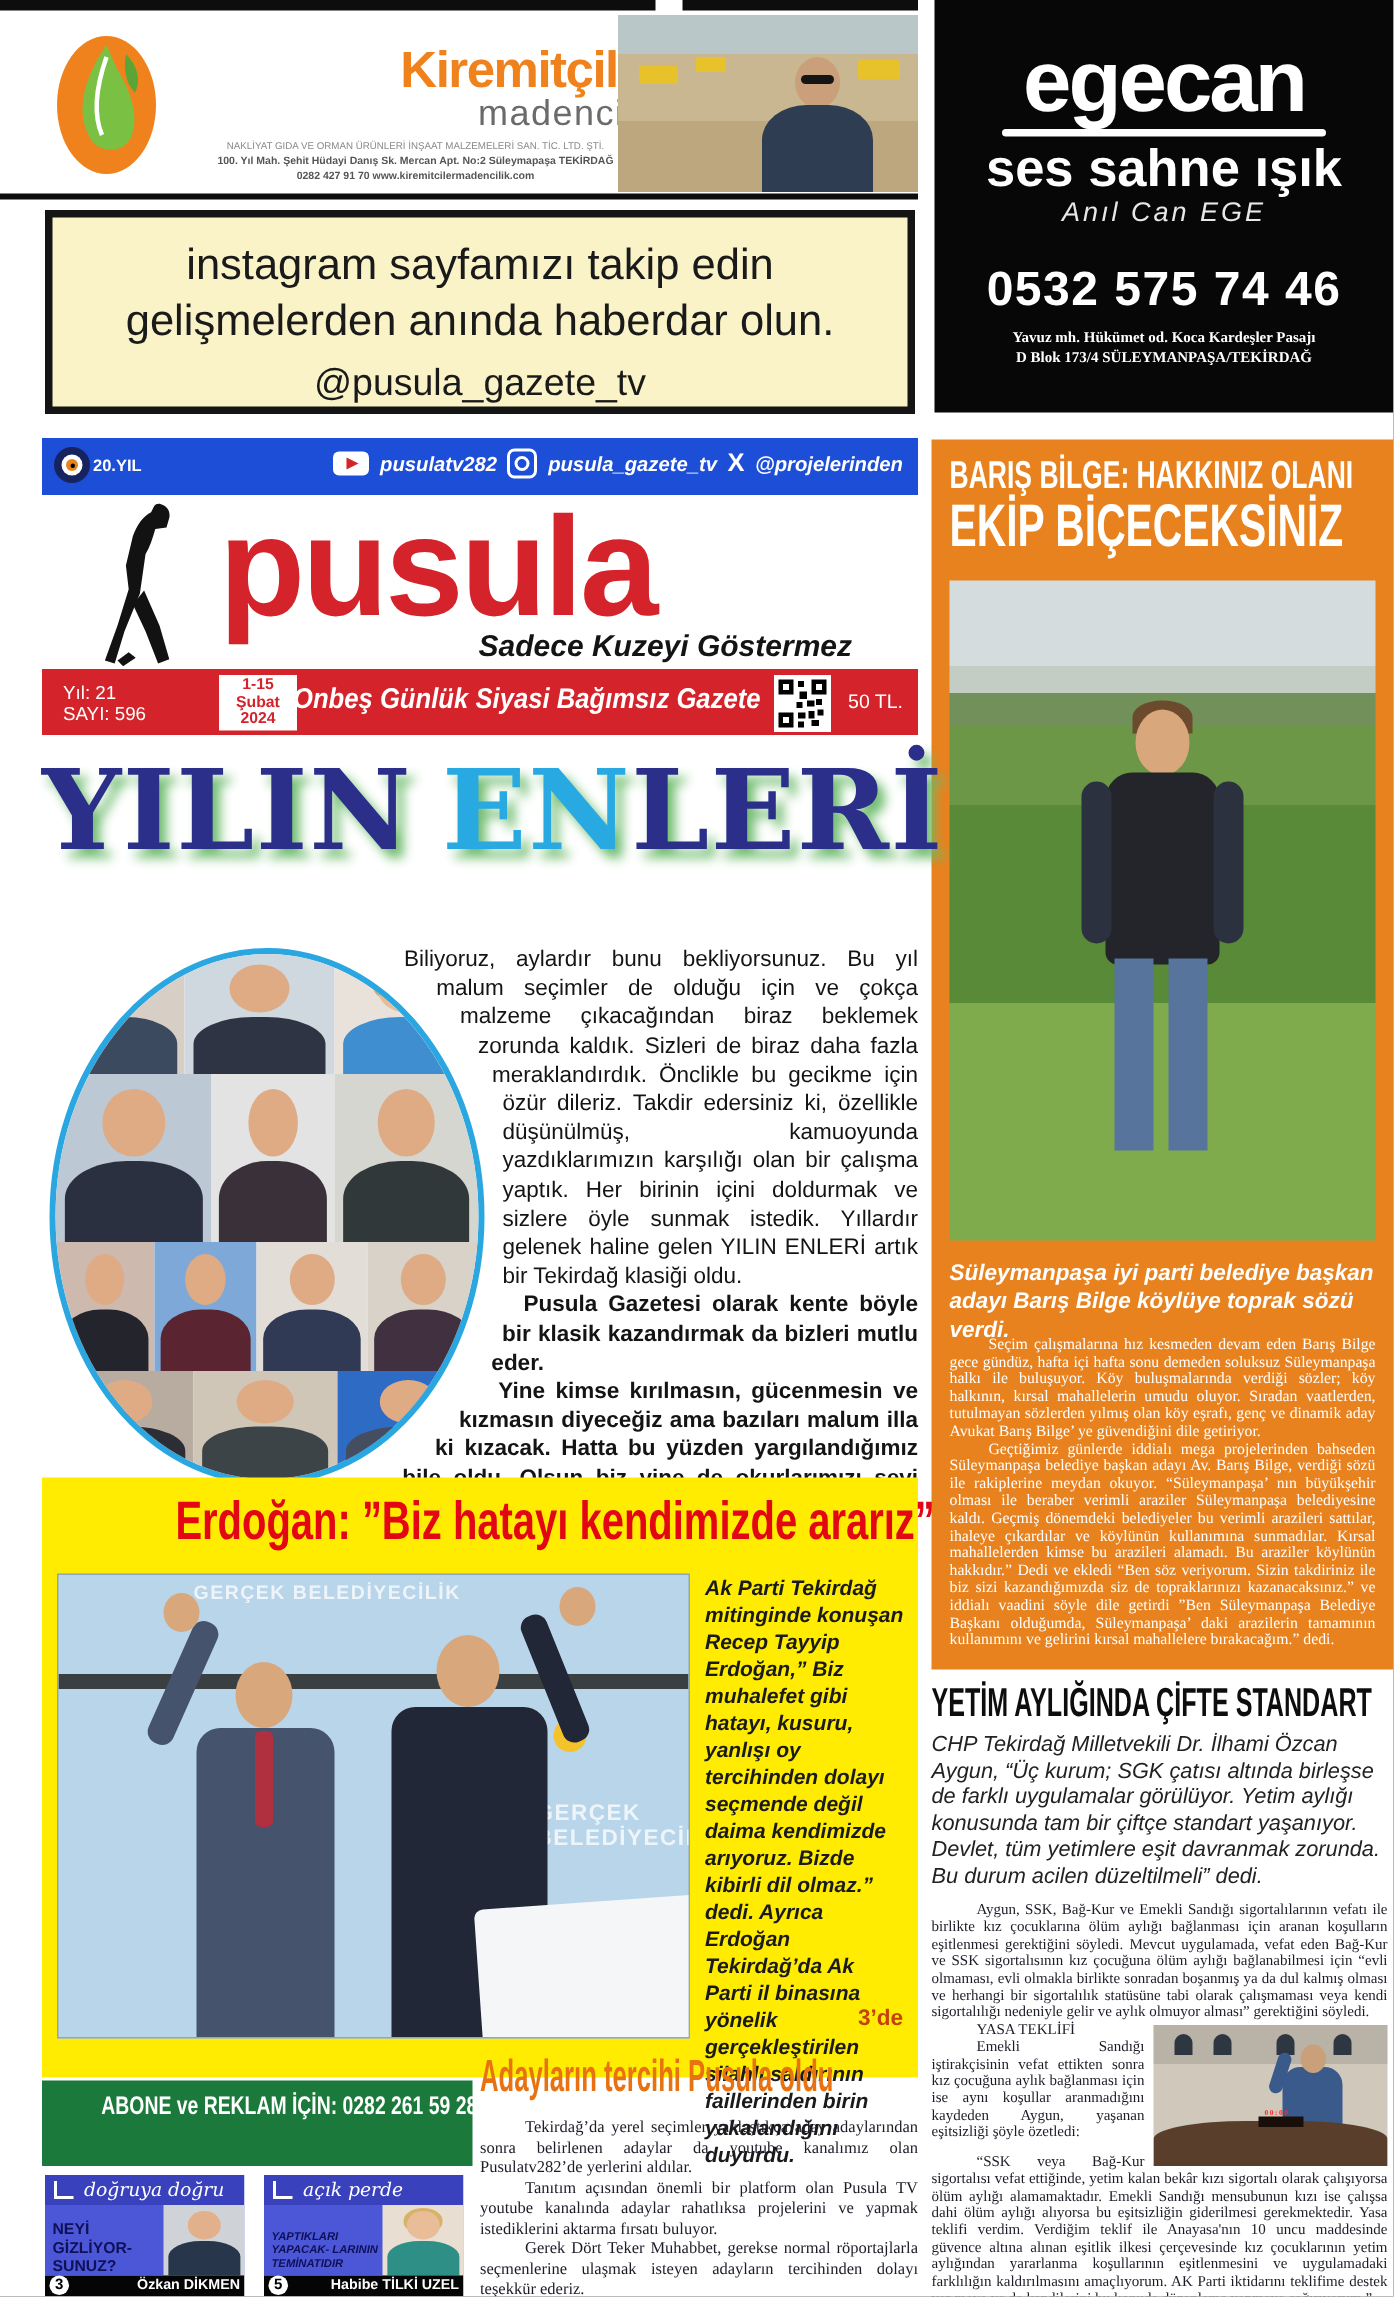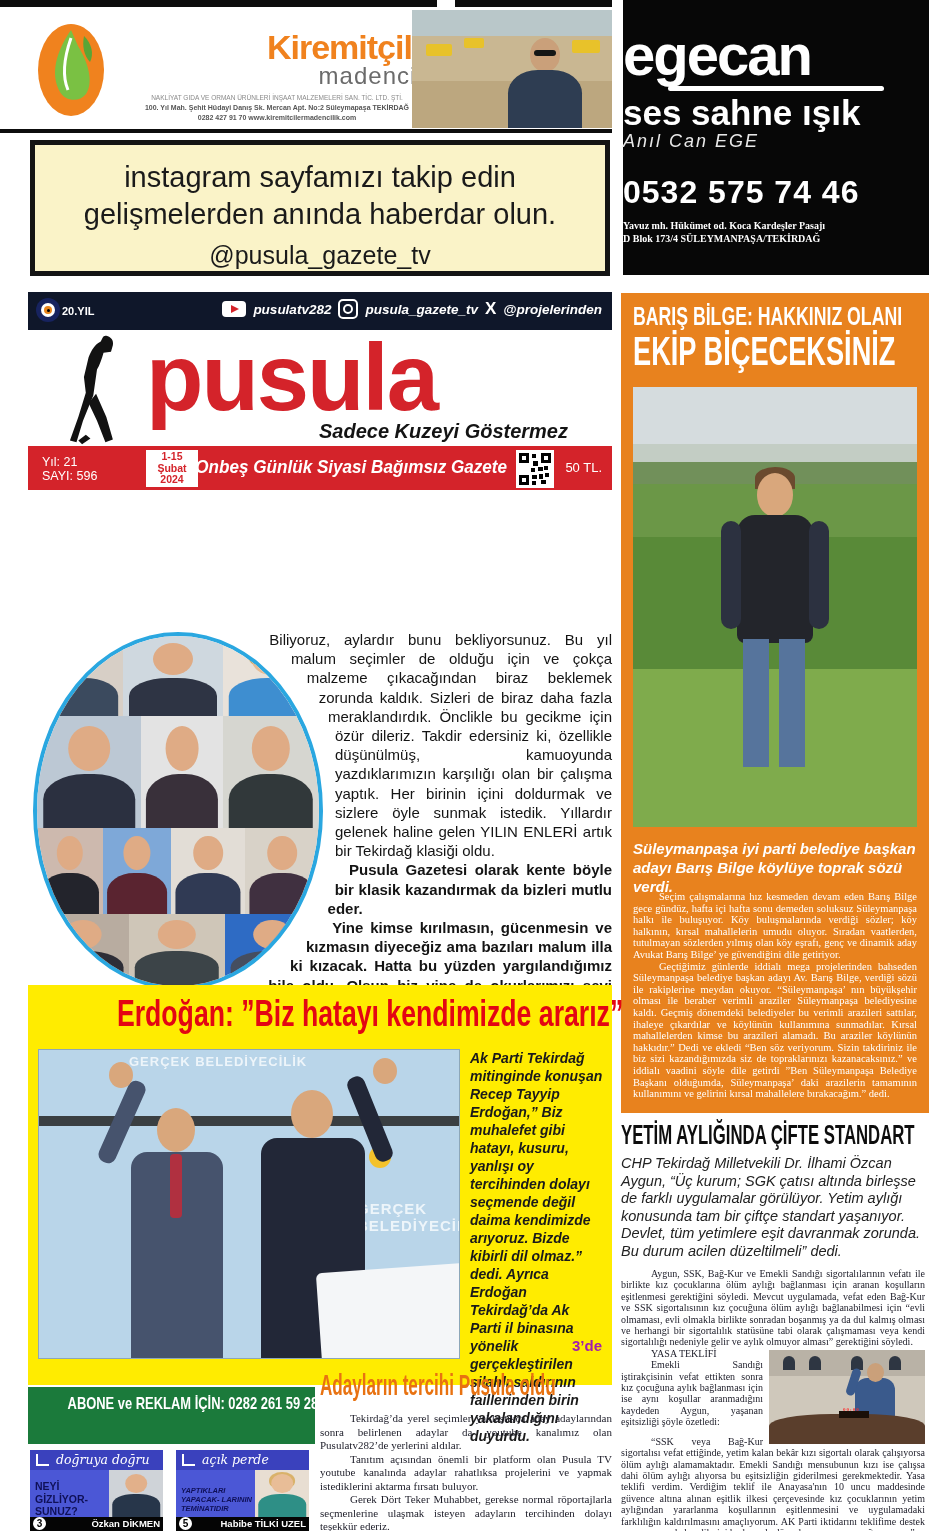--- a/index.html
+++ b/index.html
@@ -15,35 +15,35 @@
   .kir-sub{left:84px;top:52px;width:330px;text-align:right;font-size:24px;color:#6b6b6b;letter-spacing:1px;}
   .kir-s1{left:84px;top:84px;width:330px;text-align:center;font-size:6.5px;color:#8a8a8a;}
   .kir-s2{left:84px;top:94px;width:330px;text-align:center;font-size:7px;font-weight:700;color:#555;}
   .kir-s3{left:84px;top:104px;width:330px;text-align:center;font-size:7px;font-weight:700;color:#555;}
   .quarry{left:384px;top:0;width:200px;height:118px;background:linear-gradient(#b9c7c9 0 22%,#c9b792 22% 60%,#bca77f 60% 100%);overflow:hidden;}
   .exc{position:absolute;background:#e8c22a;border-radius:2px;}
   .q-man-head{position:absolute;left:118px;top:28px;width:30px;height:34px;border-radius:50%;background:#caa07a;}
   .q-man-glasses{position:absolute;left:122px;top:40px;width:22px;height:6px;border-radius:3px;background:#151515;}
   .q-man-body{position:absolute;left:96px;top:60px;width:74px;height:58px;border-radius:40% 40% 0 0;background:#2e3d52;}
   
-  .egecan{left:623px;top:0;width:306px;height:275px;background:#070707;color:#fff;text-align:left;}
+  .egecan{left:623px;top:0;width:306px;height:275px;background:#070707;color:#fff;text-align:center;}
   .eg-title{margin-top:26px;font-size:58px;font-weight:800;letter-spacing:-2px;line-height:58px;}
   .eg-bar{width:216px;height:5px;background:#fff;margin:2px auto 4px auto;border-radius:3px;}
   .eg-sub{font-size:35px;font-weight:800;letter-spacing:0px;line-height:36px;}
   .eg-person{font-size:18px;font-weight:300;font-style:italic;color:#e8e8e8;letter-spacing:2px;}
   .eg-slogan{margin-top:22px;font-size:21px;letter-spacing:1px;}
   .eg-phone{margin-top:22px;font-size:32px;font-weight:900;letter-spacing:1px;}
   .eg-addr{margin-top:8px;font-family:"Liberation Serif",serif;font-weight:700;font-size:10px;line-height:13px;}
   
   .insta-box{left:30px;top:140px;width:570px;height:126px;background:#faf3c8;border:5px solid #141414;text-align:center;}
   .insta-l{font-size:29px;color:#1a1a1a;line-height:37px;}
   .insta-h{font-size:25px;color:#1a1a1a;margin-top:8px;}
   
   .mast{left:28px;top:292px;width:584px;height:198px;}
-  .mast-top{position:absolute;left:0;top:0;width:100%;height:38px;background:#0f172a;}
+  .mast-top{position:absolute;left:0;top:0;width:100%;height:38px;background:#1d4ed8;}
   .mast-bot{position:absolute;left:0;top:154px;width:100%;height:44px;background:#d4232a;color:#fff;}
   .nazar{position:absolute;left:8px;top:6px;width:24px;height:26px;}
   .nazar .o{position:absolute;left:0;top:0;width:24px;height:24px;border-radius:50% 50% 50% 50%;background:#17235f;}
   .nazar .w{position:absolute;left:5px;top:5px;width:14px;height:14px;border-radius:50%;background:#fff;}
   .nazar .or{position:absolute;left:8px;top:8px;width:8px;height:8px;border-radius:50%;background:#e8841c;}
   .nazar .b{position:absolute;left:10.5px;top:10.5px;width:3px;height:3px;border-radius:50%;background:#000;}
   .yil20{position:absolute;left:34px;top:13px;font-size:11px;font-weight:800;color:#fff;}
   .socials{position:absolute;right:10px;top:7px;display:flex;align-items:center;gap:7px;color:#fff;font-size:13.5px;font-weight:700;font-style:italic;}
   .yt{width:24px;height:16px;background:#fff;border-radius:4px;position:relative;}
   .yt::after{content:"";position:absolute;left:9px;top:4px;border-left:8px solid #d4232a;border-top:4px solid transparent;border-bottom:4px solid transparent;}
@@ -74,21 +74,21 @@
   .erd-head{position:absolute;left:0;top:8px;width:100%;text-align:center;font-size:36px;font-weight:900;color:#e30613;white-space:nowrap;}
   .erd-head span{display:inline-block;transform:scaleX(.74);transform-origin:center;}
   .miting{position:absolute;left:10px;top:64px;width:420px;height:308px;background:#b9d5e9;overflow:hidden;border:1px solid #8da7b8;}
   .truss{position:absolute;left:0;top:66px;width:100%;height:10px;background:#3a3f42;}
   .m-txt{position:absolute;color:rgba(255,255,255,.75);font-weight:800;letter-spacing:1px;}
   .fig-body{position:absolute;border-radius:16px 16px 0 0;}
   .fig-head{position:absolute;border-radius:50%;background:#d9a77c;}
   .fig-arm{position:absolute;border-radius:8px;}
   .podium{position:absolute;right:-10px;bottom:-6px;width:150px;height:96px;background:#f4f6f8;transform:rotate(-4deg);border-radius:6px 6px 0 0;}
   .erd-txt{position:absolute;left:442px;top:64px;width:134px;font-size:14px;line-height:18px;font-weight:700;font-style:italic;color:#1a1a1a;}
-  .erd-ref{position:absolute;right:10px;top:352px;color:#a21caf;font-weight:900;font-size:15px;}
+  .erd-ref{position:absolute;right:10px;top:352px;color:#c2410c;font-weight:900;font-size:15px;}
   
   .baris{left:621px;top:293px;width:308px;height:820px;background:#e8821e;color:#fff;}
   .b-h1,.b-h2{position:absolute;left:12px;white-space:nowrap;font-weight:900;}
   .b-h1{top:8px;font-size:26px;}
   .b-h2{top:36px;font-size:40px;}
   .b-h1 span,.b-h2 span{display:inline-block;transform:scaleX(.68);transform-origin:left;}
   .field{position:absolute;left:12px;top:94px;width:284px;height:440px;overflow:hidden;
          background:linear-gradient(#d5dcde 0 13%,#c3cdc4 13% 17%,#71905a 17% 22%,#6b9747 22% 34%,#598a38 34% 64%,#7fab4c 64% 100%);}
   .bb-head{position:absolute;left:124px;top:86px;width:36px;height:44px;border-radius:50%;background:#d9a77c;}
   .bb-hair{position:absolute;left:122px;top:80px;width:40px;height:22px;border-radius:50% 50% 0 0;background:#6b4a2e;}
@@ -248,20 +248,23 @@
       <div class="bb-leg" style="left:110px;"></div>
       <div class="bb-leg" style="left:146px;"></div>
     </div>
     <div class="b-cap">Süleymanpaşa iyi parti belediye başkan adayı Barış Bilge köylüye toprak sözü verdi.</div>
     <div class="b-body">
       <p>Seçim çalışmalarına hız kesmeden devam eden Barış Bilge gece gündüz, hafta içi hafta sonu demeden soluksuz Süleymanpaşa halkı ile buluşuyor. Köy buluşmalarında verdiği sözler; köy halkının, kırsal mahallelerin umudu oluyor. Sıradan vaatlerden, tutulmayan sözlerden yılmış olan köy eşrafı, genç ve dinamik aday Avukat Barış Bilge’ ye güvendiğini dile getiriyor.</p>
       <p>Geçtiğimiz günlerde iddialı mega projelerinden bahseden Süleymanpaşa belediye başkan adayı Av. Barış Bilge, verdiği sözü ile rakiplerine meydan okuyor. “Süleymanpaşa’ nın büyükşehir olması ile beraber verimli araziler Süleymanpaşa belediyesine kaldı. Geçmiş dönemdeki belediyeler bu verimli arazileri sattılar, ihaleye çıkardılar ve köylünün kullanımına sunmadılar. Kırsal mahallelerden kimse bu arazileri alamadı. Bu araziler köylünün hakkıdır.” Dedi ve ekledi “Ben söz veriyorum. Sizin takdiriniz ile biz sizi kazandığımızda siz de topraklarınızı kazanacaksınız.” ve iddialı vaadini söyle dile getirdi ”Ben Süleymanpaşa Belediye Başkanı olduğumda, Süleymanpaşa’ daki arazilerin tamamının kullanımını ve gelirini kırsal mahallelere bırakacağım.” dedi.</p>
     </div>
   </div>
 
+  <div class="abs lead-title">
+    <span>YILIN</span><span style="display:inline-block;width:20px;"></span><span class="hl">EN</span><span>LERİ</span>
+  </div>
   <div class="abs lead-flow">
     <div class="collage">
       <div class="crow" style="height:80px;">
         <div class="face" style="width:86px;--bg:#d7cfc6;--suit:#3b4a5e;"></div>
         <div class="face" style="width:100px;--bg:#cfd8df;--suit:#2e3444;"></div>
         <div class="face" style="width:96px;--bg:#e9e2da;--suit:#3e8ed0;--skin:#e6bb95;--hair:#c8a15a;">
             <i class="hair"></i>
           </div>
       </div>
       <div class="crow" style="height:112px;">

